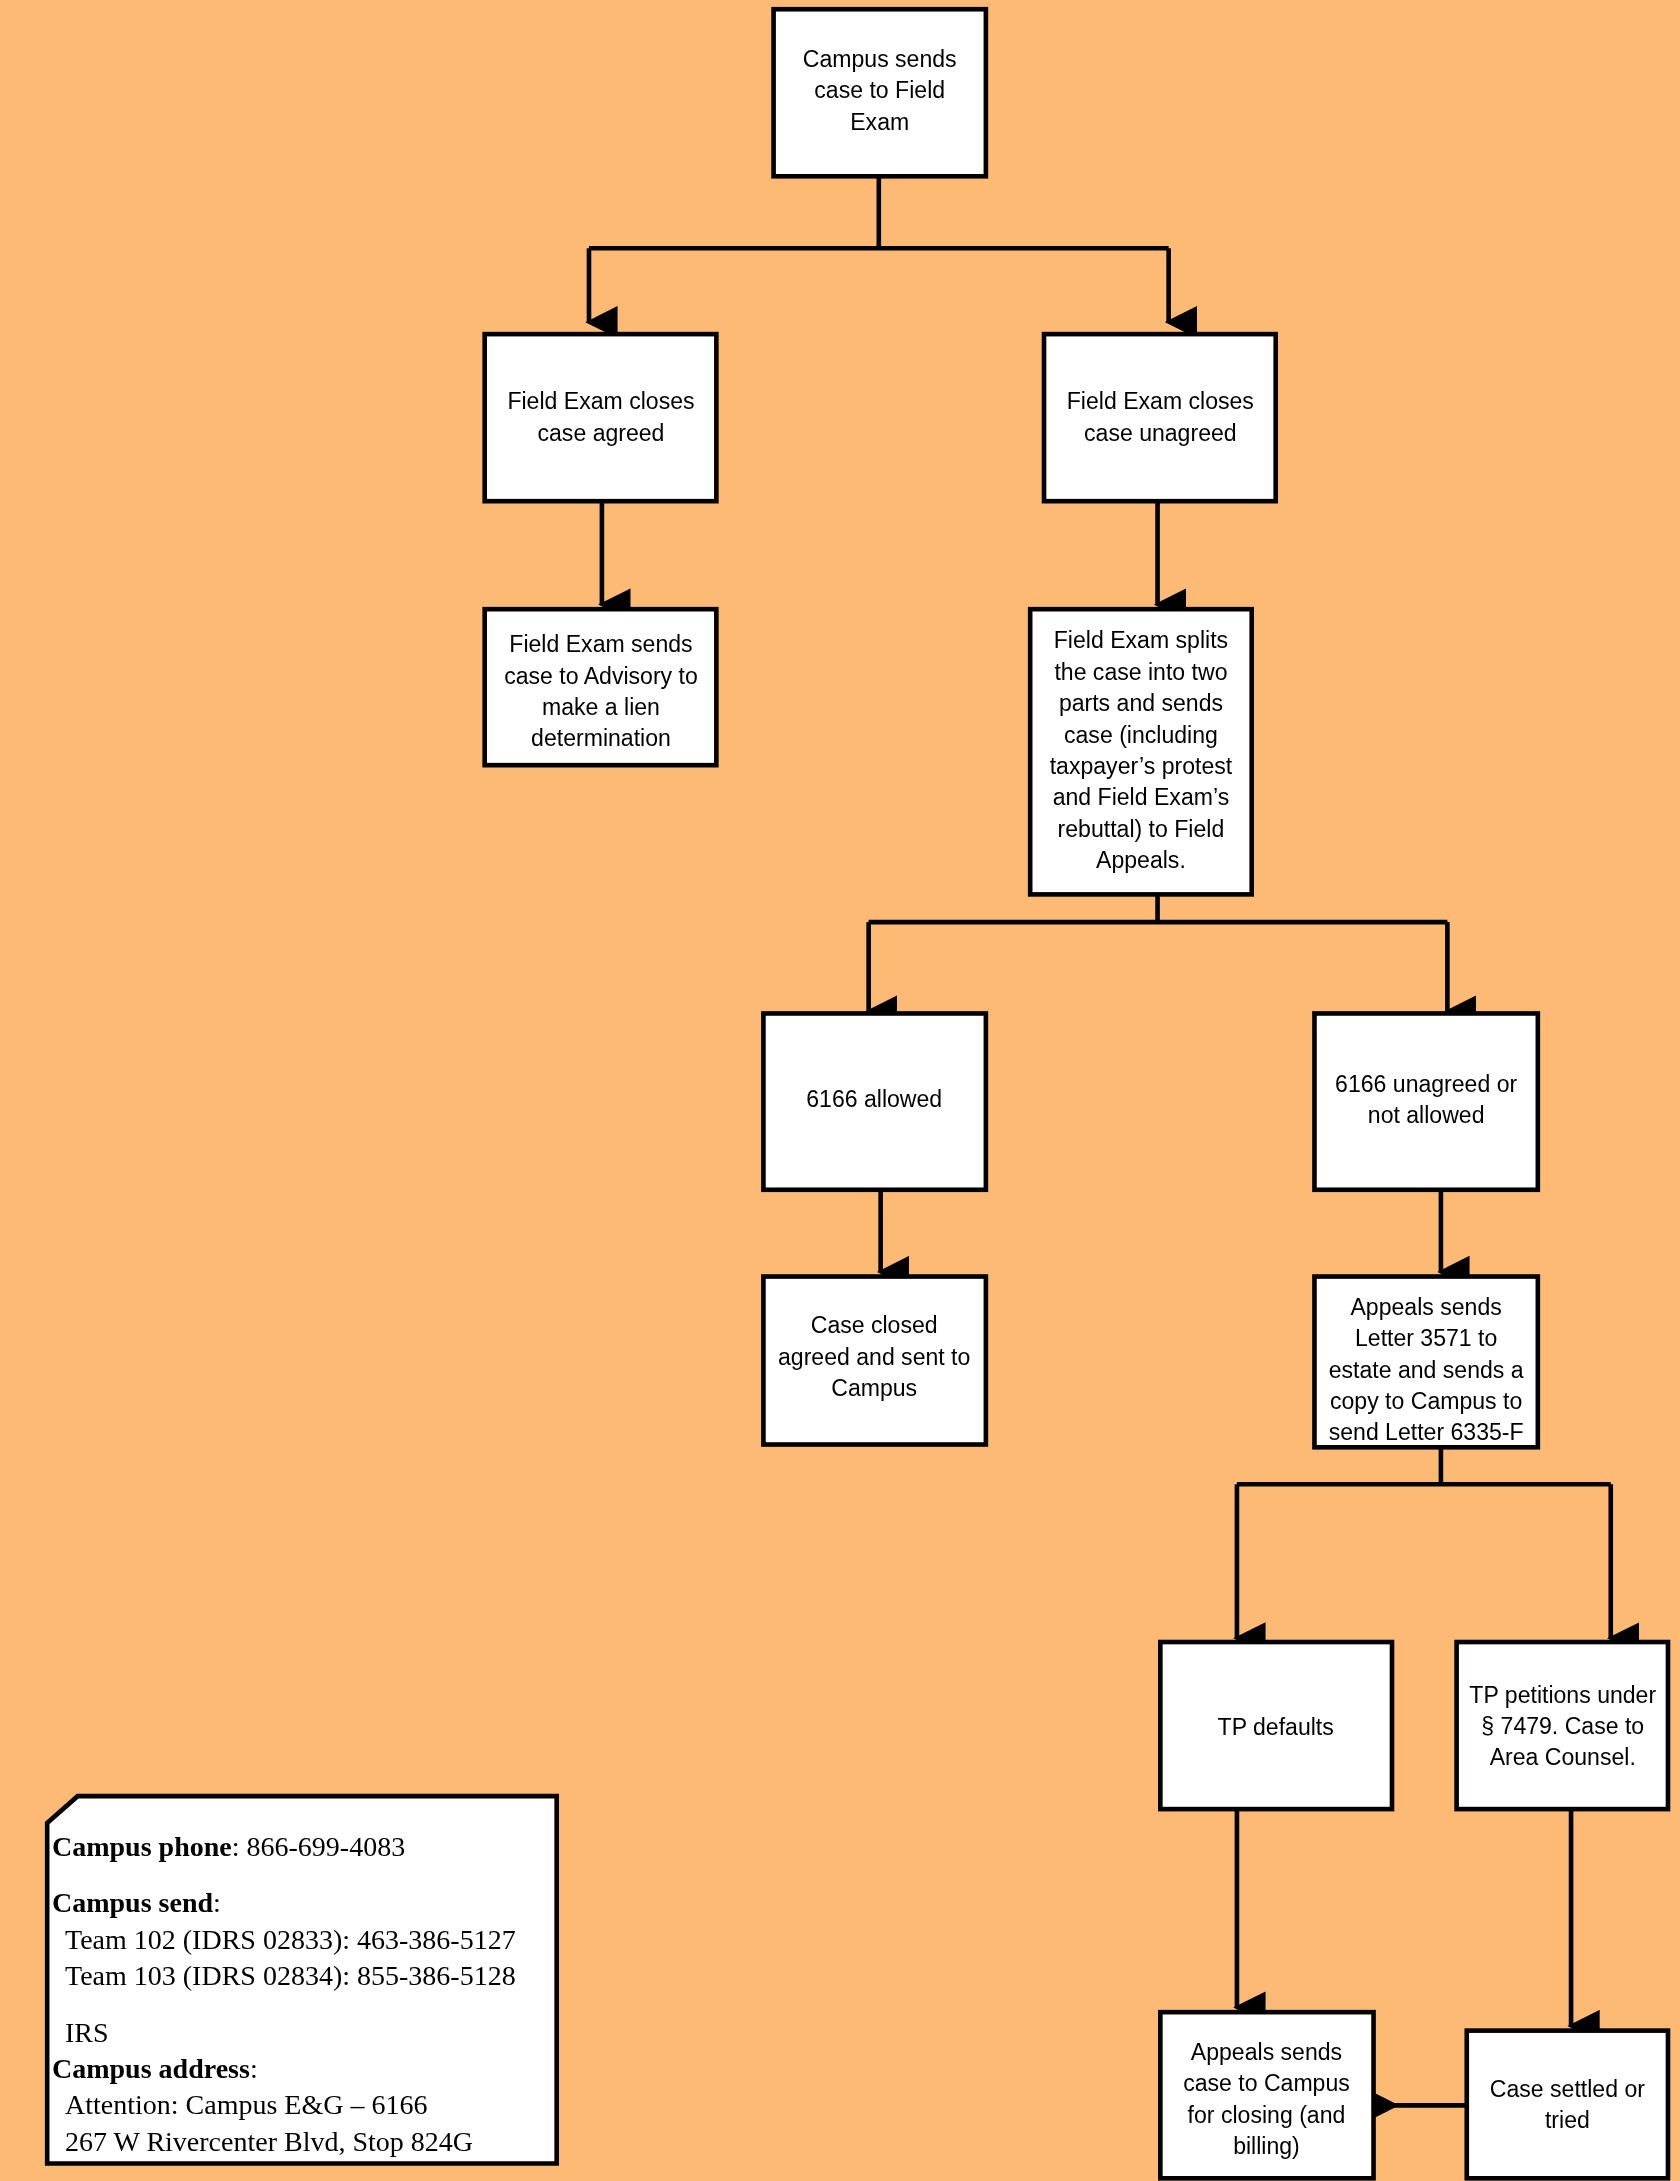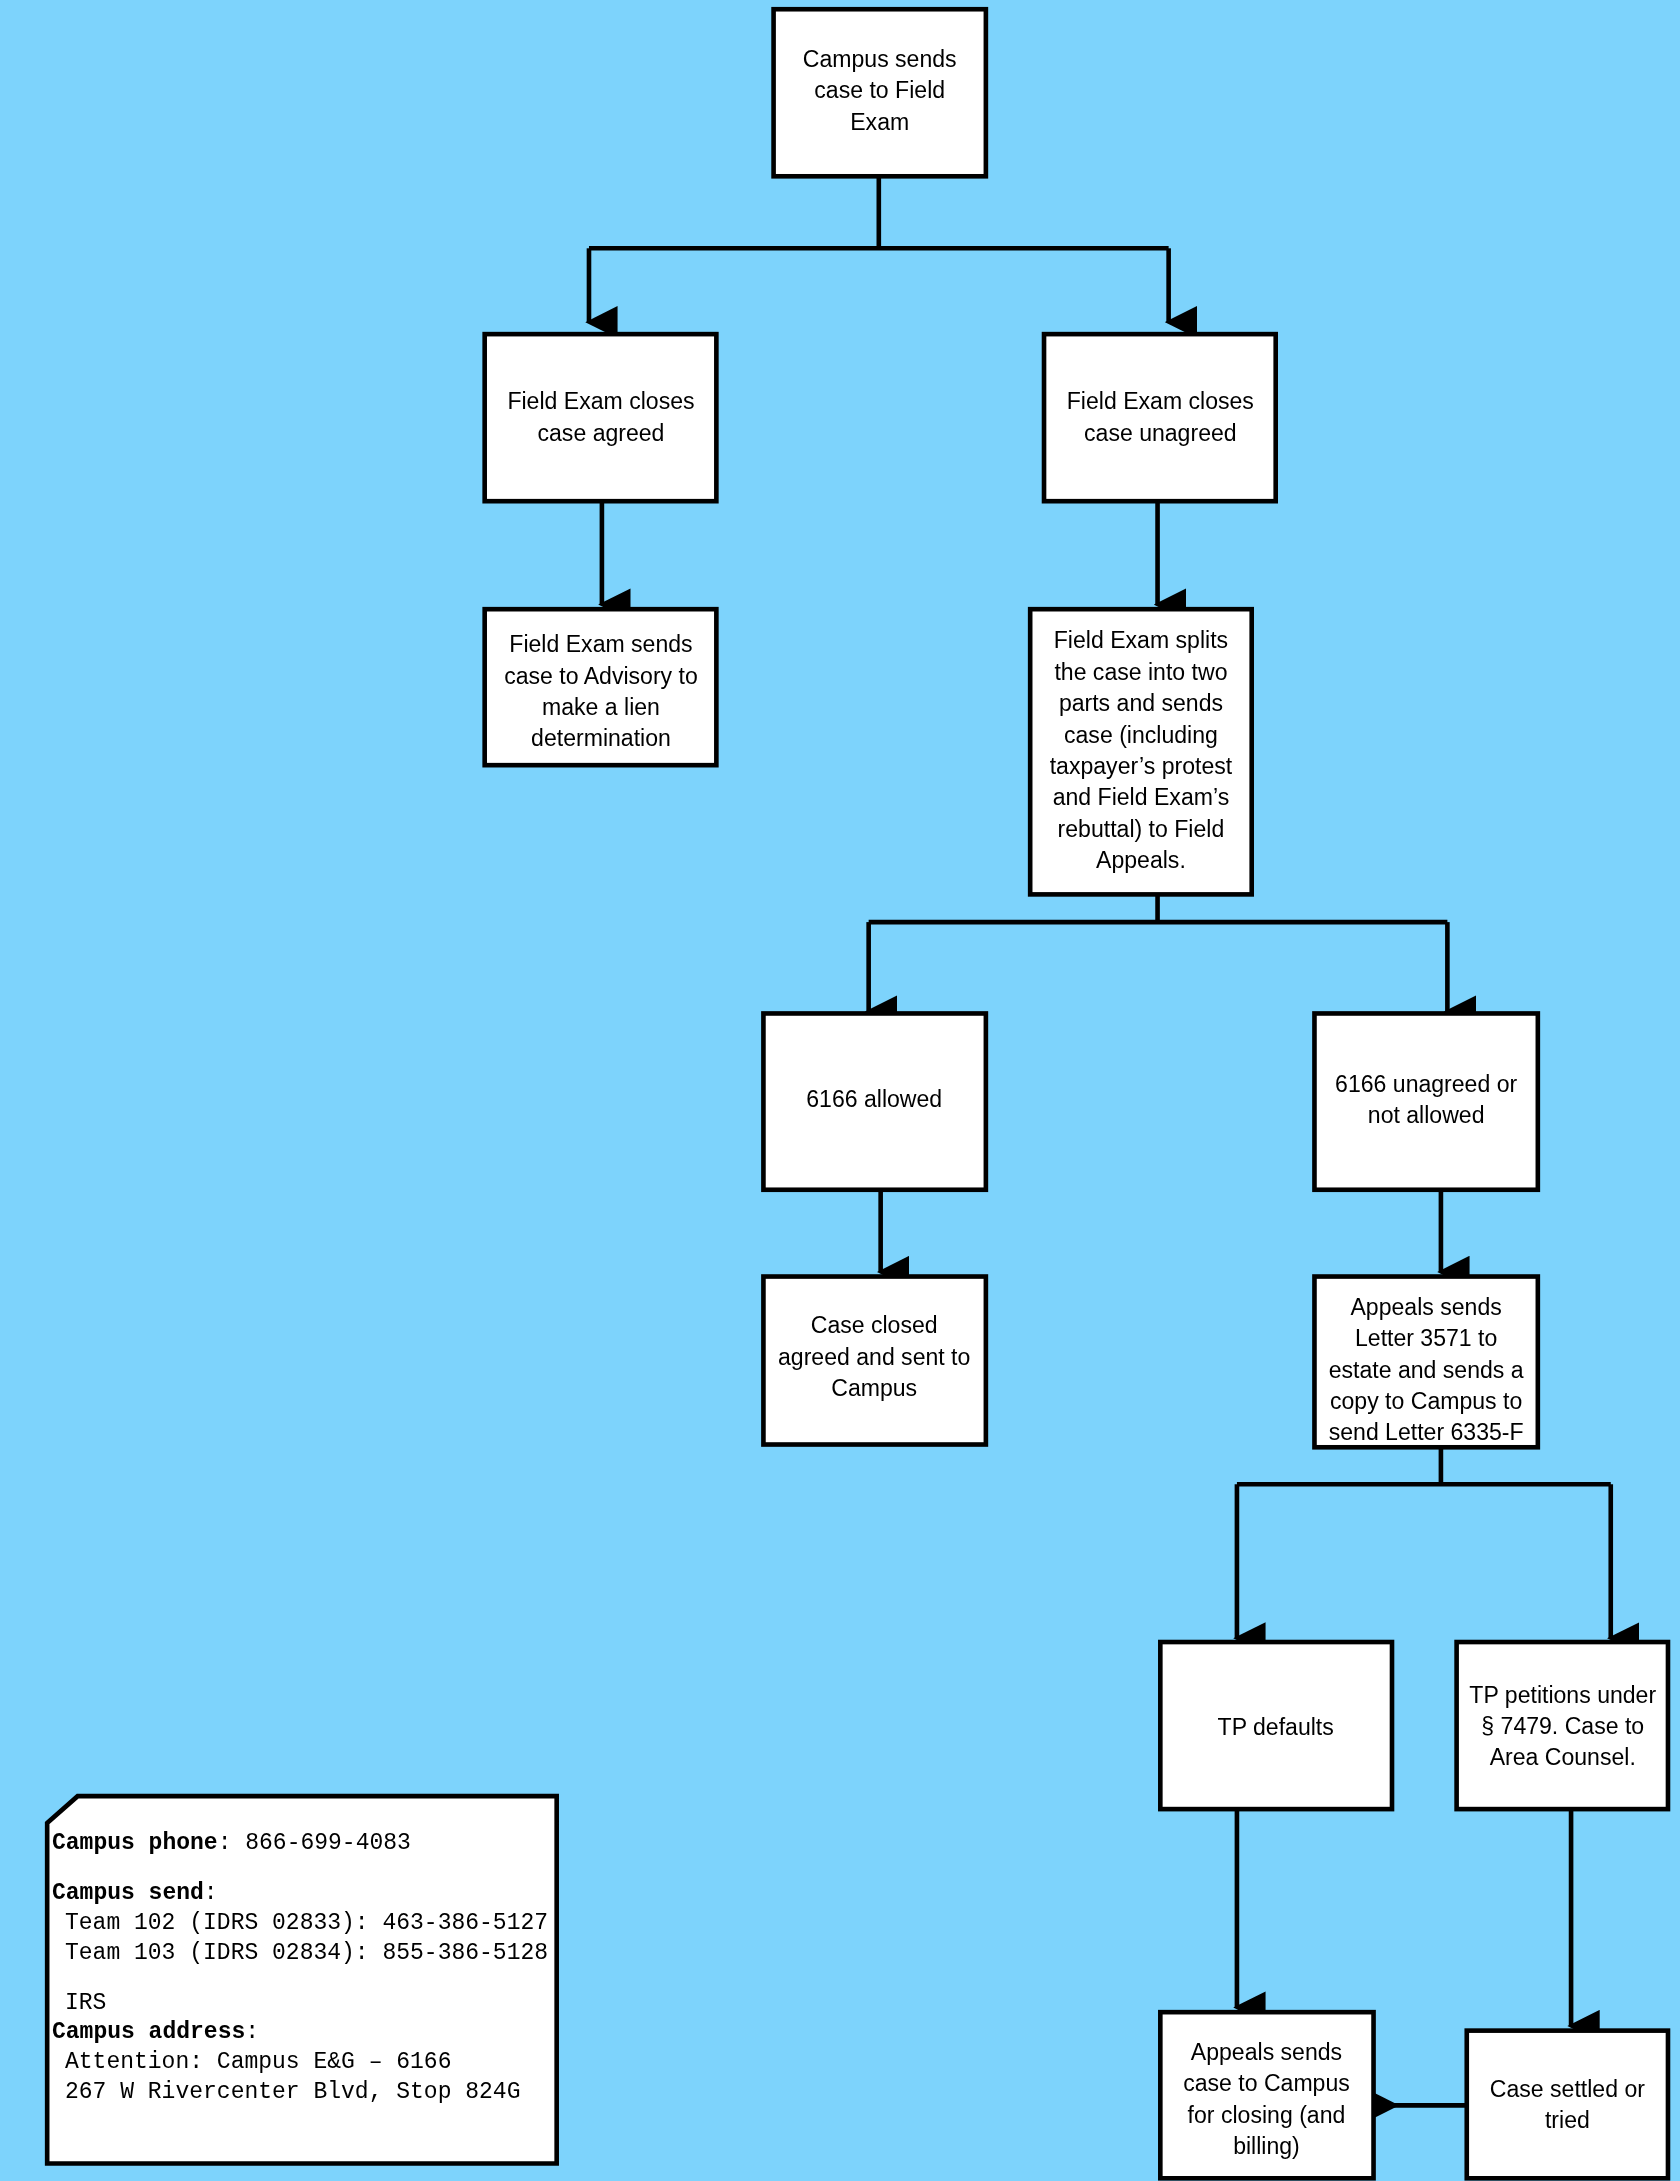--- a/index.html
+++ b/index.html
@@ -8,21 +8,21 @@
     background: #ffffff;
   }
   body {
     font-family: "Liberation Sans", sans-serif;
     color: #000000;
   }
   #page {
     position: relative;
     width: 1681px;
     height: 2182px;
-    background: #7dd3fc;
+    background: #fdba74;
     overflow: hidden;
   }
   svg.flow {
     position: absolute;
     left: 0;
     top: 0;
     width: 1681px;
     height: 2182px;
   }
   .node-rect {
@@ -43,22 +43,22 @@
     dominant-baseline: middle;
   }
   .legend-box {
     fill: #ffffff;
     stroke: #000000;
     stroke-width: 5;
   }
   .legend {
     position: absolute;
     box-sizing: border-box;
-    font-family: Liberation Mono, monospace;
-    font-size: 23px;
+    font-family: Liberation Serif, serif;
+    font-size: 28px;
     line-height: 1.30;
     color: #000000;
   }
   .legend .lg-line { white-space: pre; }
   .legend .lg-head { font-weight: bold; }
   .legend .lg-indent { padding-left: 13px; }
   .legend .lg-gap { height: 20px; }
 </style>
 </head>
 <body>

